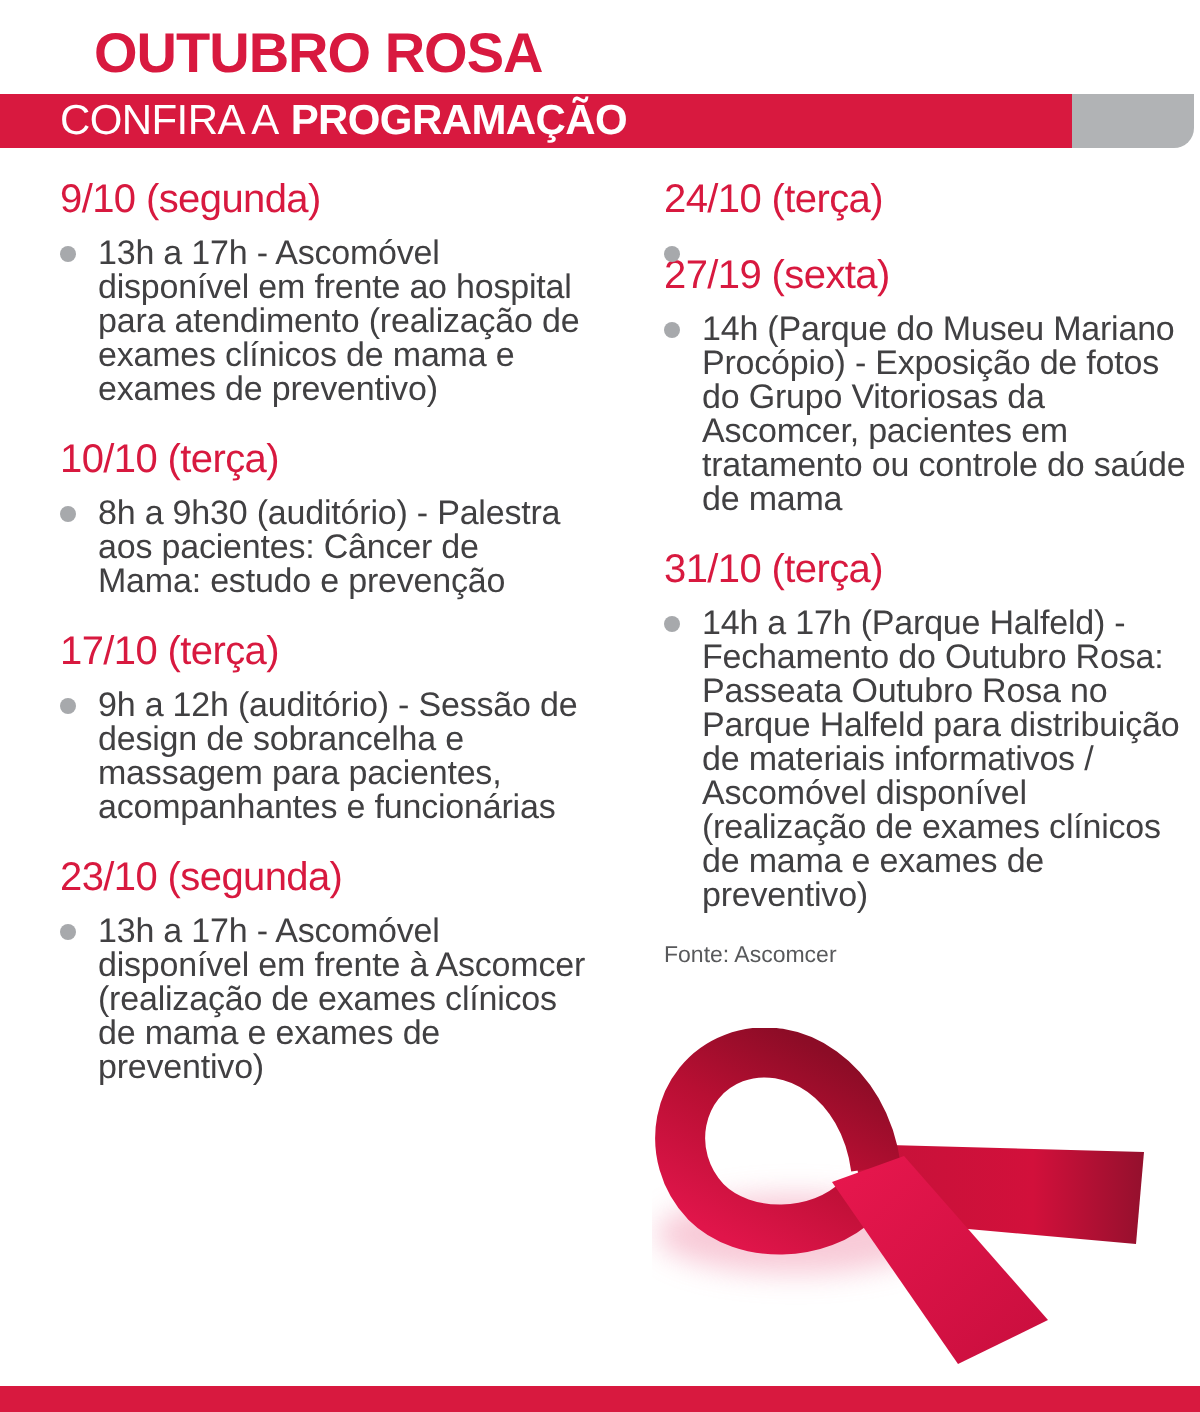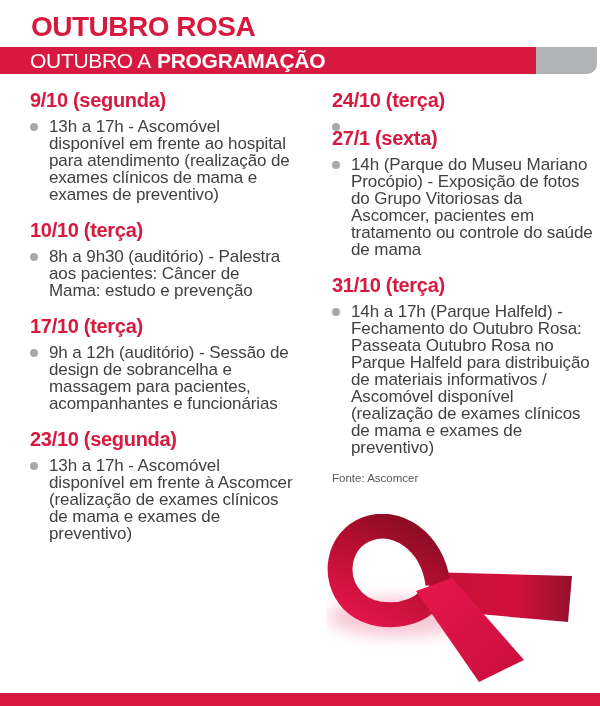--- a/index.html
+++ b/index.html
@@ -7,21 +7,21 @@
     width: 600px; height: 706px;
     position: relative;
     background: #ffffff;
     font-family: "Liberation Sans", sans-serif;
     overflow: hidden;
     -webkit-font-smoothing: antialiased;
   }
 
   
   .page-title {
-    position: absolute; left: 31px; top: 11px;
+    position: absolute; left: 47px; top: 11px;
     margin: 0;
     font-size: 28px; font-weight: 700;
     letter-spacing: -0.5px;
     color: #D8193F;
   }
   .subtitle-bar {
     position: absolute; left: 0; top: 47px;
     width: 536px; height: 27px;
     background: #D8193F;
     color: #ffffff;
@@ -41,21 +41,21 @@
 
   
   .col { position: absolute; top: 89px; }
   .col-left  { left: 30px;  width: 263px; }
   .col-right { left: 332px; width: 261px; }
 
   .event { margin: 0 0 16px; }
   .event h2 {
     margin: 0 0 7px;
     font-size: 20px; line-height: 22px;
-    font-weight: 700;
+    font-weight: 400;
     letter-spacing: -0.3px;
     color: #D8193F;
   }
   .event ul { list-style: none; margin: 0; padding: 0; }
   .event li {
     position: relative;
     padding-left: 19px;
     font-size: 17px; line-height: 17px;
     letter-spacing: -0.1px;
     color: #414042;
@@ -84,21 +84,21 @@
     width: 600px; height: 13px;
     background: #D8193F;
   }
 </style>
 </head>
 <body>
 
 <h1 class="page-title">OUTUBRO ROSA</h1>
 
 <div class="subtitle-bar">
-  <span>OUTUBRO A</span><span class="subtitle-bold">PROGRAMAÇÃO</span>
+  <span>CONFIRA A</span><span class="subtitle-bold">PROGRAMAÇÃO</span>
 </div>
 <div class="bar-cap"></div>
 
 <div class="col col-left">
 
   <section class="event">
     <h2>9/10 (segunda)</h2>
     <ul>
       <li><span class="dot"></span><span>13h a 17h - Ascomóvel disponível em frente ao hospital para atendimento (realização de exames clínicos de mama e exames de preventivo)</span></li>
     </ul>
@@ -131,21 +131,21 @@
 <div class="col col-right">
 
   <section class="event">
     <h2>24/10 (terça)</h2>
     <ul>
       <li><span class="dot"></span></li>
     </ul>
   </section>
 
   <section class="event">
-    <h2>27/1 (sexta)</h2>
+    <h2>27/19 (sexta)</h2>
     <ul>
       <li><span class="dot"></span><span>14h (Parque do Museu Mariano Procópio) - Exposição de fotos do Grupo Vitoriosas da Ascomcer, pacientes em tratamento ou controle do saúde de mama</span></li>
     </ul>
   </section>
 
   <section class="event">
     <h2>31/10 (terça)</h2>
     <ul>
       <li><span class="dot"></span><span>14h a 17h (Parque Halfeld) - Fechamento do Outubro Rosa: Passeata Outubro Rosa no Parque Halfeld para distribuição de materiais informativos / Ascomóvel disponível (realização de exames clínicos de mama e exames de preventivo)</span></li>
     </ul>

